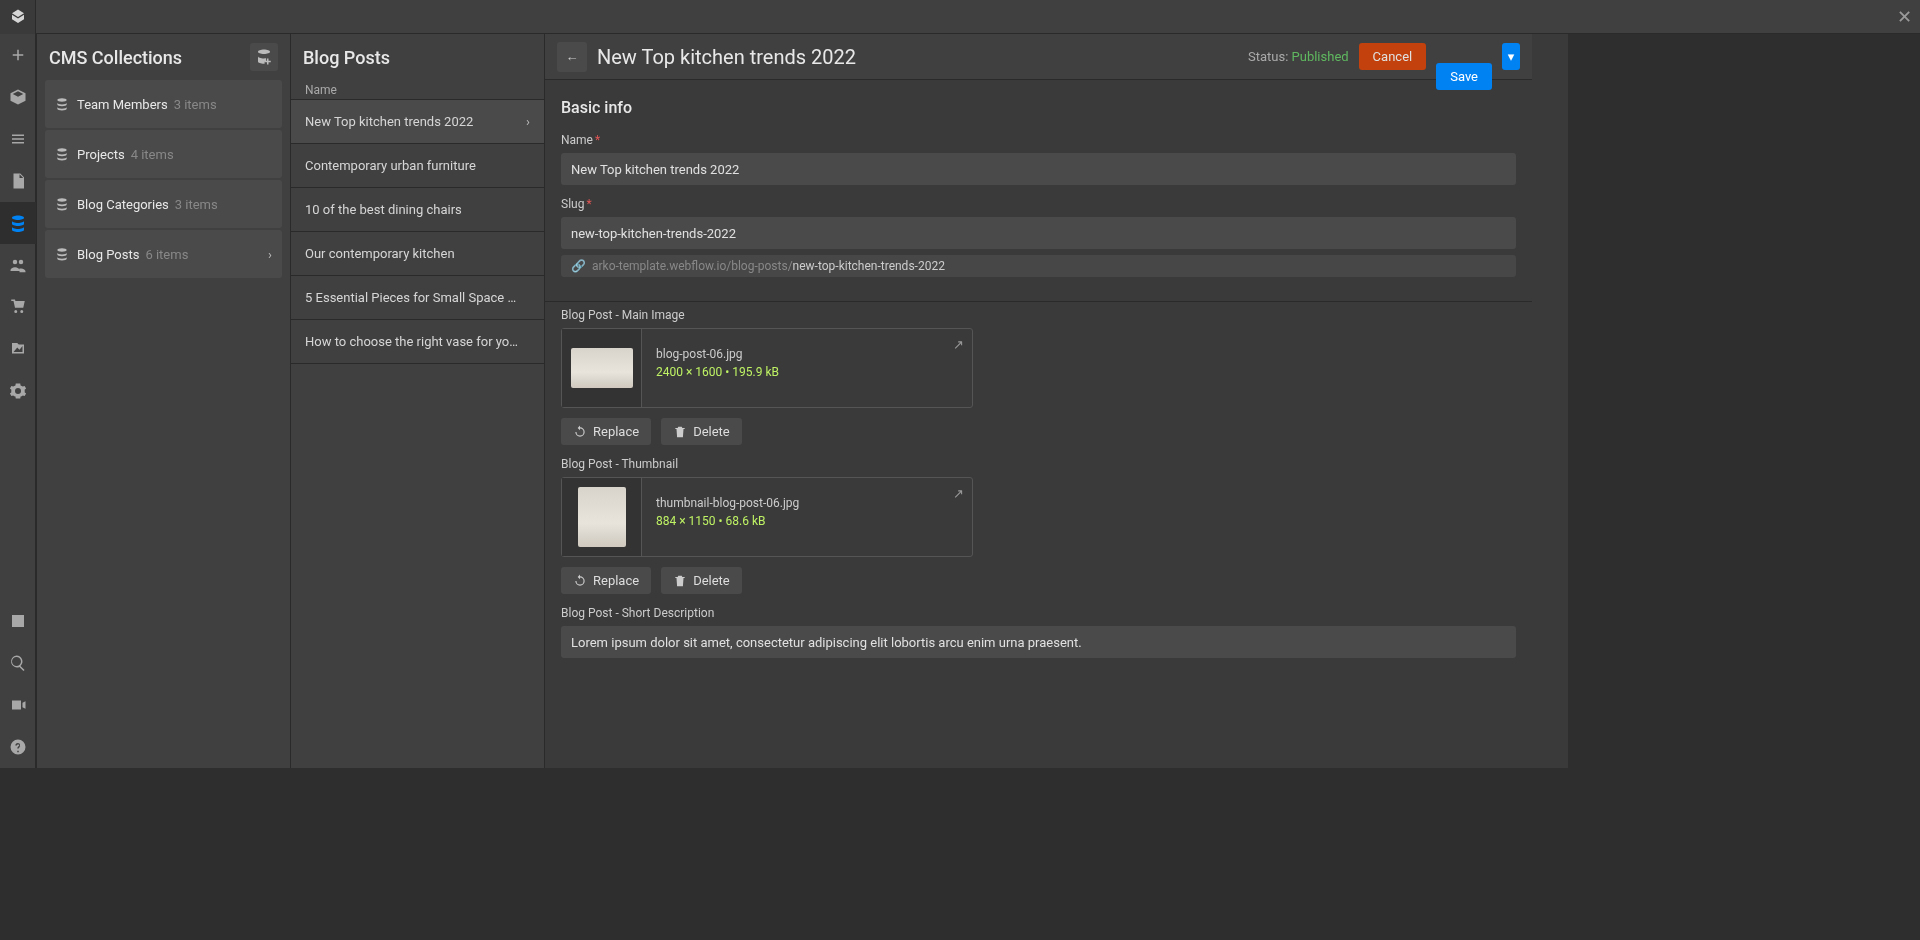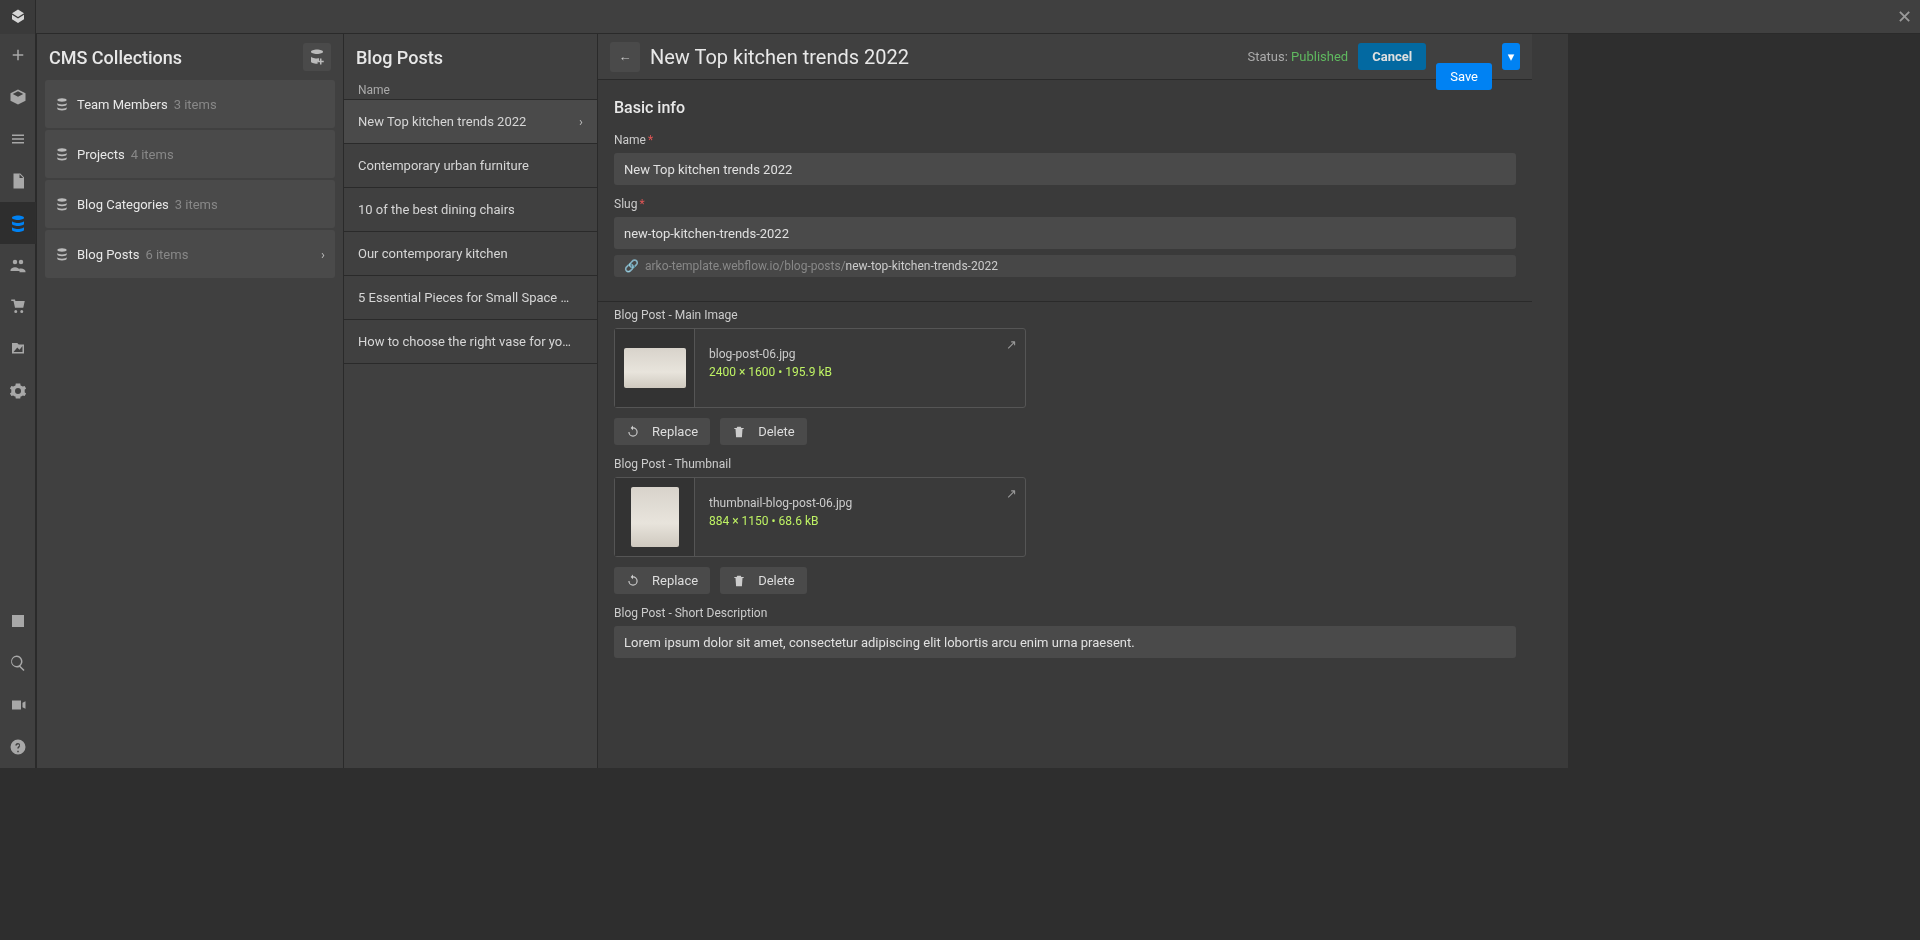--- a/index.html
+++ b/index.html
@@ -15,21 +15,21 @@
 .nav-icon.active { background: #2e2e2e; }
 .nav-icon.active svg { fill: #0082f3; }
 .nav-bottom { margin-top: auto; }
 
 .top-bar { position: absolute; left: 36px; top: 0; right: 0; height: 34px; background: #404040; border-bottom: 1px solid #2a2a2a; display: flex; align-items: center; justify-content: flex-end; padding-right: 8px; }
 .top-bar .close-x { color: #999; font-size: 18px; cursor: pointer; }
 
 .main { margin-left: 0; margin-top: 34px; flex: 1; display: flex; height: calc(768px - 34px); }
 
 
-.collections-panel { width: 308px; background: #404040; border-right: 1px solid #2a2a2a; border-left: 1px solid #2a2a2a; }
+.collections-panel { width: 255px; background: #404040; border-right: 1px solid #2a2a2a; border-left: 1px solid #2a2a2a; }
 .collections-header { height: 46px; display: flex; align-items: center; justify-content: space-between; padding: 0 12px; }
 .collections-header h2 { font-size: 18px; font-weight: 500; color: #e8e8e8; }
 .add-collection { width: 28px; height: 28px; background: #4a4a4a; border-radius: 3px; display: flex; align-items: center; justify-content: center; cursor: pointer; }
 .add-collection svg { width: 18px; height: 18px; fill: #bbb; }
 
 .collection-item { height: 48px; margin: 0 8px 2px 8px; background: #4a4a4a; border-radius: 3px; display: flex; align-items: center; padding: 0 10px; cursor: pointer; }
 .collection-item.active { background: #4a4a4a; }
 .collection-item svg.db-icon { width: 14px; height: 14px; fill: #bbb; margin-right: 8px; flex-shrink: 0; }
 .collection-item .label { color: #e8e8e8; font-size: 13px; }
 .collection-item .count { color: #888; font-size: 13px; margin-left: 6px; }
@@ -46,21 +46,21 @@
 .item-row .txt { white-space: nowrap; overflow: hidden; text-overflow: ellipsis; }
 
 
 .detail-panel { flex: 1; background: #3a3a3a; display: flex; flex-direction: column; overflow: hidden; }
 .detail-header { height: 46px; display: flex; align-items: center; padding: 0 12px; border-bottom: 1px solid #2a2a2a; background: #404040; gap: 10px; }
 .back-btn { width: 30px; height: 30px; background: #4a4a4a; border-radius: 3px; display: flex; align-items: center; justify-content: center; cursor: pointer; color: #ccc; }
 .detail-title { font-size: 20px; font-weight: 400; color: #e8e8e8; flex: 1; }
 .status { color: #aaa; font-size: 13px; }
 .status .val { color: #5fb85f; }
 .btn { padding: 6px 14px; border-radius: 3px; font-size: 13px; cursor: pointer; border: none; }
-.btn-cancel { background: #0369a1; color: #e0e0e0; font-weight: bold; }
+.btn-cancel { background: #c2410c; color: #e0e0e0; }
 .btn-save { background: #0082f3; color: #fff; margin-top: 40px; }
 .btn-dropdown { width: 18px; background: #0082f3; color: #fff; border-radius: 3px; display: flex; align-items: center; justify-content: center; padding: 6px 2px; }
 
 .detail-body { flex: 1; overflow-y: auto; padding: 0; }
 .section-title { padding: 18px 16px 10px 16px; font-size: 16px; font-weight: 500; color: #e8e8e8; }
 .section-border { border-bottom: 1px solid #2a2a2a; padding-bottom: 18px; }
 
 .field { padding: 6px 16px; }
 .field-label { font-size: 12px; color: #ccc; margin-bottom: 6px; display: block; }
 .field-label .req { color: #e05555; margin-left: 2px; }
@@ -72,21 +72,21 @@
 .image-card { width: 412px; border: 1px solid #555; border-radius: 3px; display: flex; position: relative; }
 .image-thumb { width: 80px; height: 78px; border-right: 1px solid #555; display: flex; align-items: center; justify-content: center; background: #333; }
 .image-thumb .ph { width: 62px; height: 40px; background: linear-gradient(180deg,#d8d3cb 0%,#e8e4dc 60%,#cfc9bf 100%); border-radius: 2px; }
 .image-thumb .ph.tall { width: 48px; height: 60px; }
 .image-info { padding: 18px 14px; font-size: 12px; color: #ccc; }
 .image-info .fn { display: block; margin-bottom: 4px; }
 .image-info .meta { color: #bef264; }
 .open-link { position: absolute; top: 8px; right: 8px; color: #999; cursor: pointer; }
 
 .btn-row { display: flex; gap: 10px; margin-top: 10px; }
-.btn-small { background: #4a4a4a; color: #ddd; padding: 6px 12px; border: none; border-radius: 3px; font-size: 13px; display: flex; align-items: center; gap: 12px; cursor: pointer; }
+.btn-small { background: #4a4a4a; color: #ddd; padding: 6px 12px; border: none; border-radius: 3px; font-size: 13px; display: flex; align-items: center; gap: 6px; cursor: pointer; }
 .btn-small svg { width: 14px; height: 14px; fill: #ccc; }
 
 .right-rail { width: 36px; background: #3a3a3a; }
 </style>
 </head>
 <body>
 
 <div class="app">
 
   <div class="sidebar-left">

